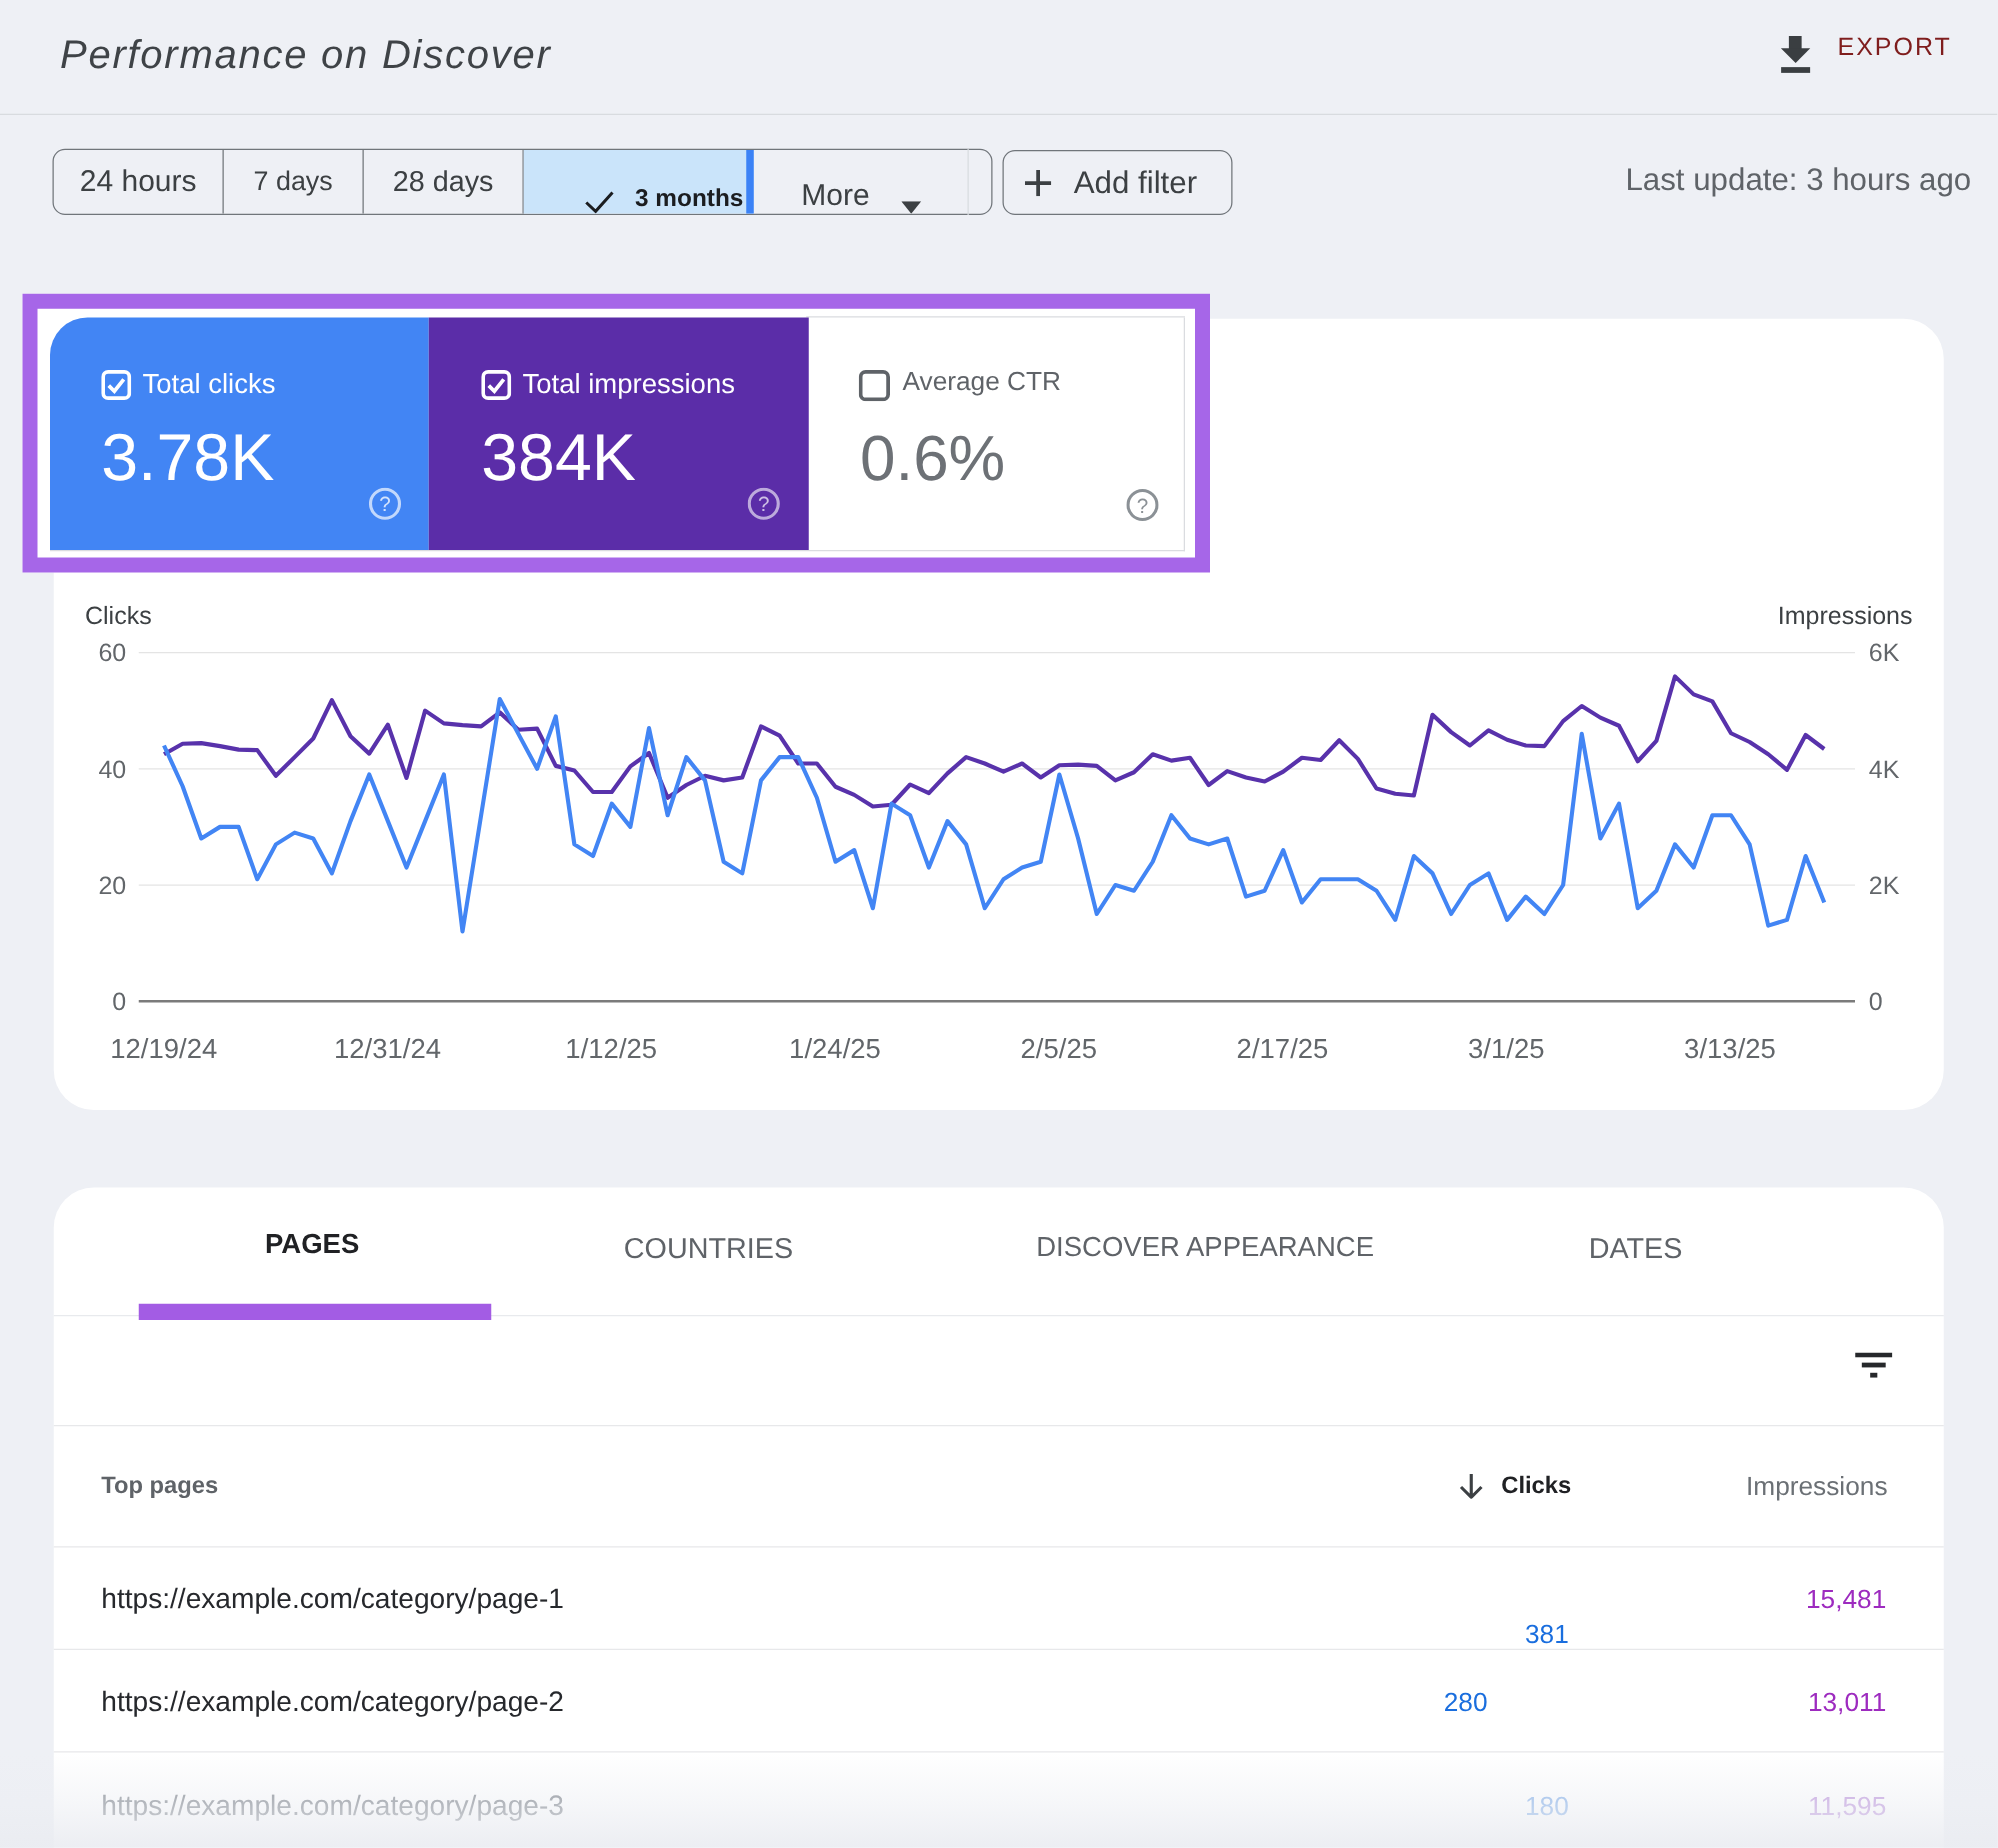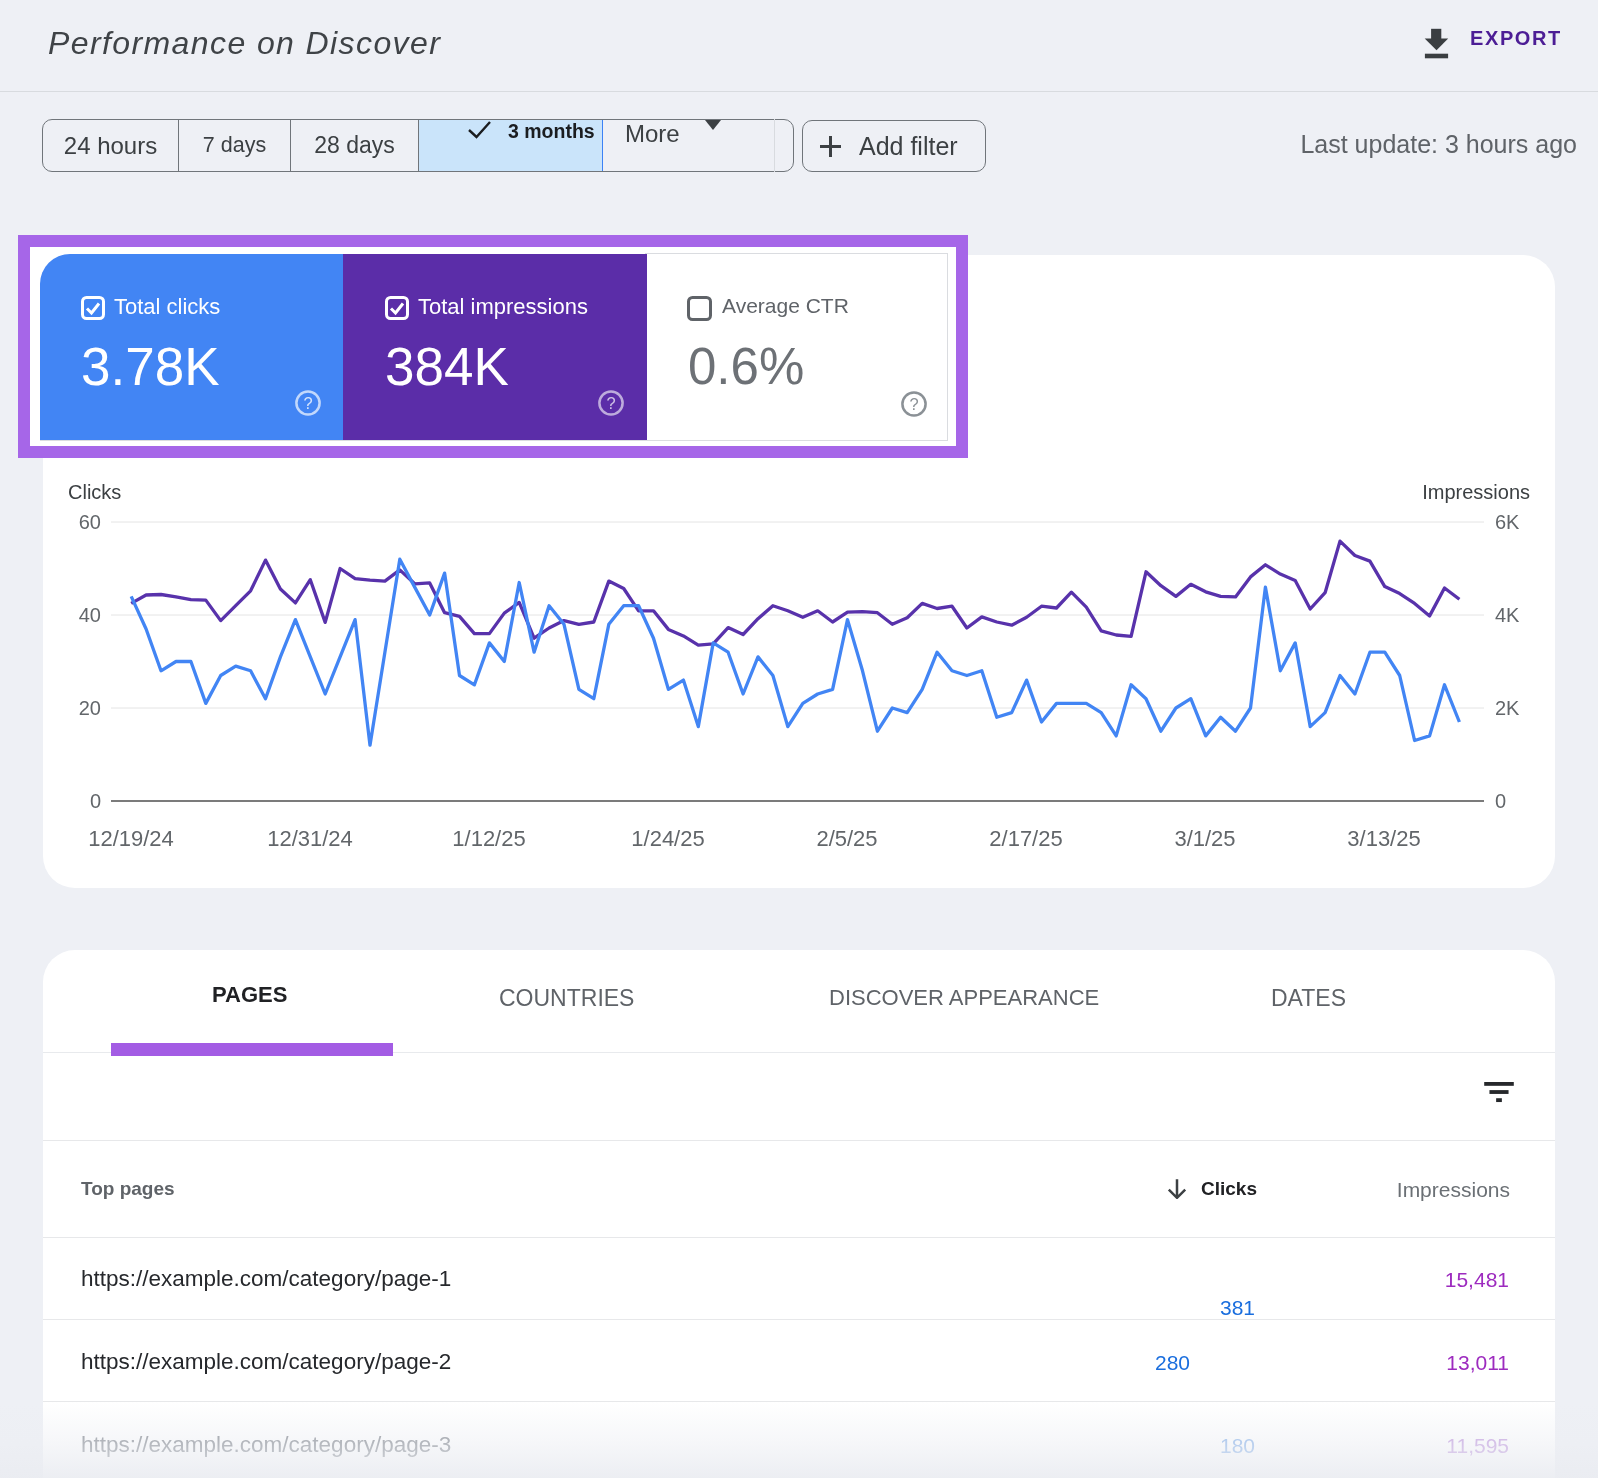--- a/index.html
+++ b/index.html
@@ -8,30 +8,30 @@
 <body>
 
 <div class="abs" style="left:48px;top:25px;font-size:32px;letter-spacing:1.4px;color:#3f4347;font-style:italic;">Performance on Discover</div>
 <div class="abs" style="left:0;top:91px;width:1598px;height:1px;background:#d8dbdf;"></div>
 
 <svg class="abs" style="left:1424px;top:27px;" width="25" height="33" viewBox="0 0 25 33">
  <rect x="0.9" y="26.7" width="23.2" height="4.6" fill="#3a3e41"></rect>
  <rect x="7.1" y="1.8" width="10.2" height="12" fill="#3a3e41"></rect>
  <path d="M0.7 11.5 H24.2 L12.5 23.3 Z" fill="#3a3e41"></path>
 </svg>
-<div class="abs" style="left:1470px;top:27px;font-size:20px;font-weight:bold;letter-spacing:1.6px;color:#4c1d95;">EXPORT</div>
+<div class="abs" style="left:1470px;top:27px;font-size:20px;font-weight:normal;letter-spacing:1.6px;color:#7f1d1d;">EXPORT</div>
 
 <div class="abs" style="left:42px;top:119px;width:752px;height:53px;border:1px solid #70757a;border-radius:10px;display:flex;align-items:stretch;overflow:hidden;">
   <div style="width:136px;display:flex;align-items:center;justify-content:center;font-size:24px;color:#3c4043;border-right:1px solid #70757a;">24 hours</div>
   <div style="width:112px;display:flex;align-items:center;justify-content:center;font-size:21.5px;color:#3c4043;border-right:1px solid #70757a;">7 days</div>
   <div style="width:128px;display:flex;align-items:center;justify-content:center;font-size:23px;color:#3c4043;border-right:1px solid #70757a;">28 days</div>
-  <div style="width:184px;display:flex;align-items:flex-start;font-size:19.5px;font-weight:bold;color:#1b1d20;background:#cae4fa;border-right:1px solid #3b82f6;"><svg width="25" height="19" viewBox="0 0 25 19" style="margin-left:48px;margin-right:16px;">
+  <div style="width:184px;display:flex;align-items:flex-end;font-size:19.5px;font-weight:bold;color:#1b1d20;background:#cae4fa;border-right:6px solid #3b82f6;"><svg width="25" height="19" viewBox="0 0 25 19" style="margin-left:48px;margin-right:16px;">
         <path d="M2 10 L9.5 17 L23 2" stroke="#1b1d20" stroke-width="2.4" fill="none"></path>
       </svg>3 months</div>
-  <div style="flex:1;display:flex;align-items:flex-start;font-size:24px;color:#3c4043;">
+  <div style="flex:1;display:flex;align-items:flex-end;font-size:24px;color:#3c4043;margin-left:16px;">
       <span style="margin-left:22px;">More</span>
       <svg width="16" height="10" viewBox="0 0 16 10" style="margin-left:25px;">
         <path d="M0 0 H16 L8 10 Z" fill="#3c4043"></path>
       </svg>
     </div>
 </div>
 <div class="abs" style="left:774px;top:119px;width:1px;height:53px;background:#d8dbdf;"></div>
 <div class="abs" style="left:802px;top:120px;width:184px;height:52px;border:1px solid #70757a;border-radius:10px;display:flex;align-items:center;font-size:25px;color:#3c4043;">
  <svg width="21" height="21" viewBox="0 0 21 21" style="margin-left:17px;margin-right:18px;">
       <rect x="9" y="0" width="3" height="21" fill="#3c4043"></rect>

